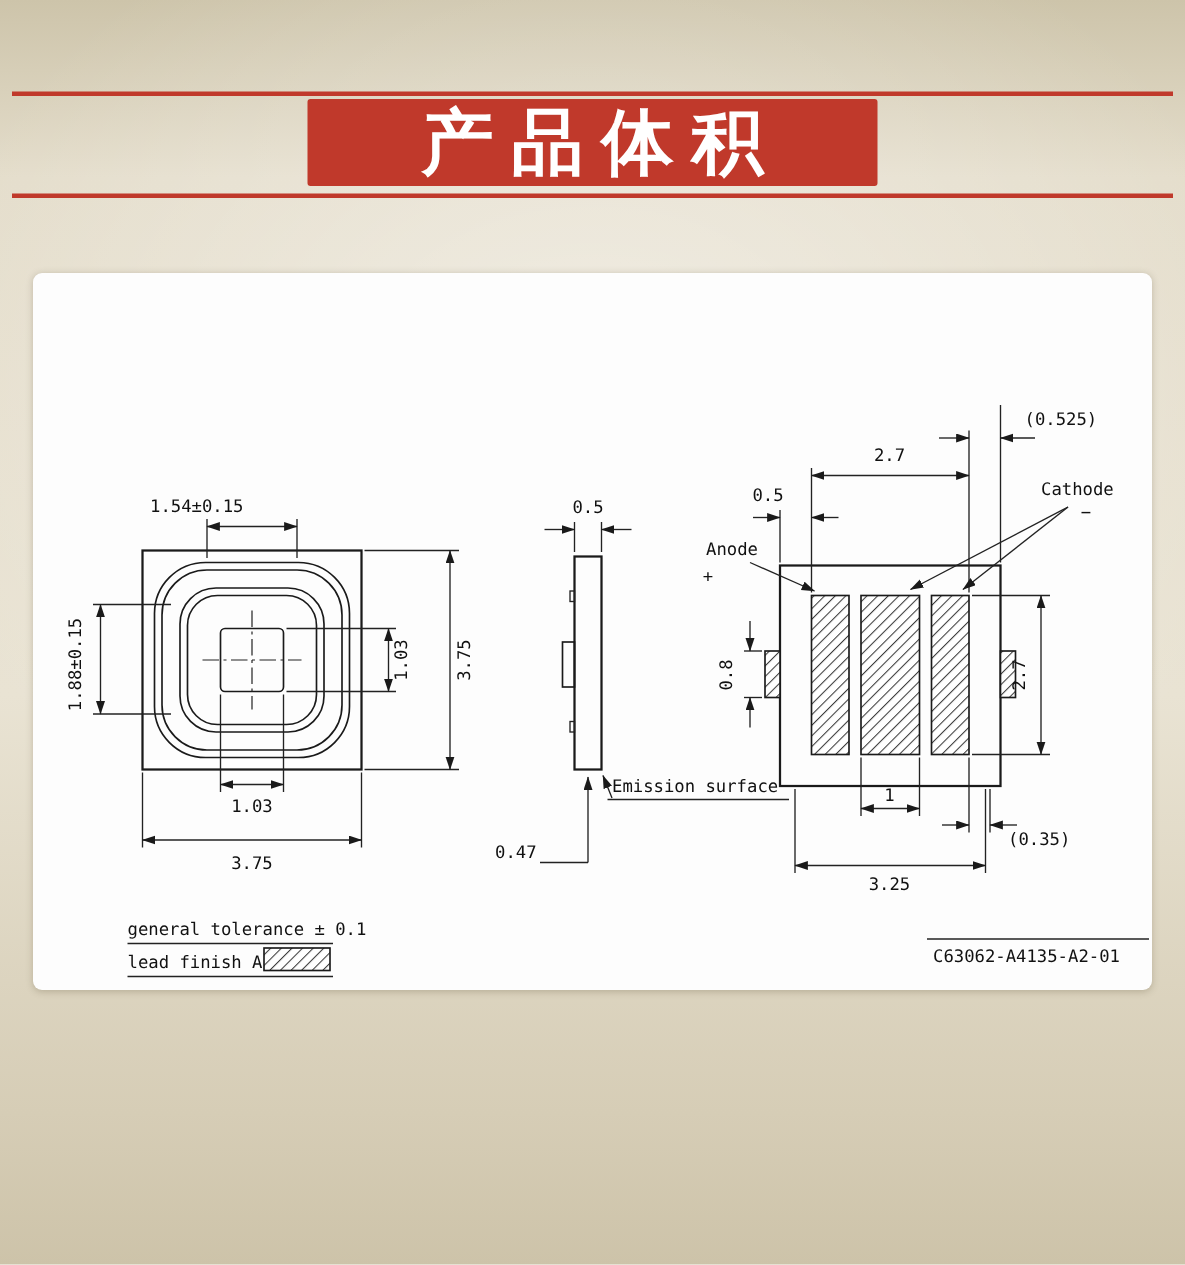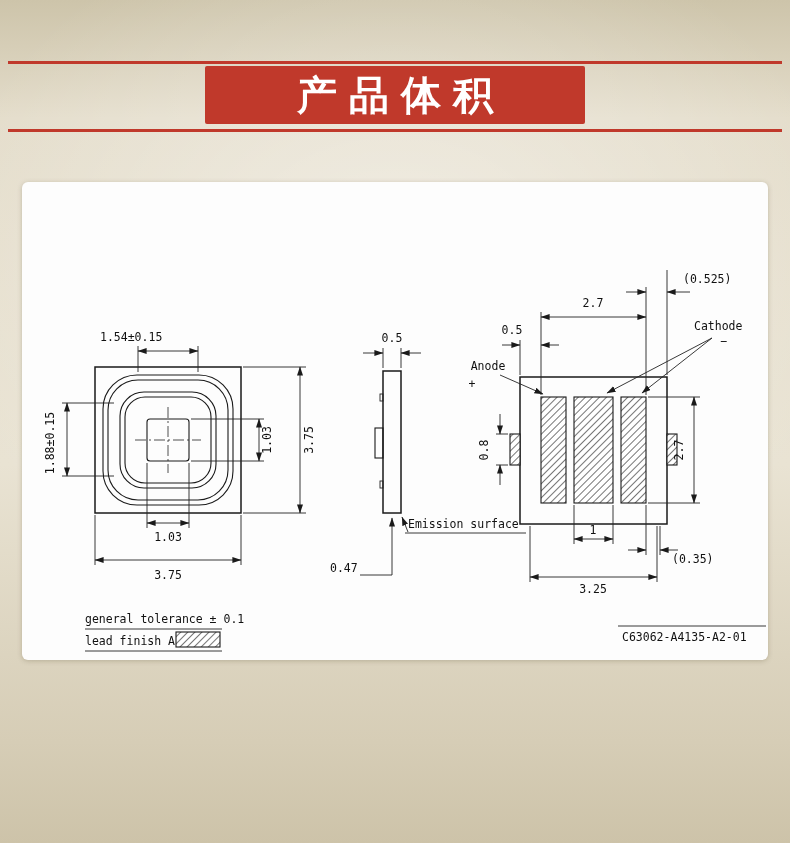--- a/index.html
+++ b/index.html
@@ -12,21 +12,21 @@
   }
   .rule{position:absolute;left:8px;width:774px;height:3px;background:var(--accent,#c0392b);}
   .rule-top{top:61px;}
   .rule-bottom{top:129px;}
   .banner-box{
     position:absolute;left:205px;top:66px;width:380px;height:58px;
     background:var(--accent,#c0392b);display:flex;align-items:center;justify-content:center;
     border-radius:2px;
   }
   .banner-box span{
-    color:#ffffff;font-size:40px;font-weight:bold;letter-spacing:12px;text-indent:12px;
+    color:#ffffff;font-size:48px;font-weight:bold;letter-spacing:12px;text-indent:12px;
     font-family:"DejaVu Sans",sans-serif;
   }
   .panel{
     position:absolute;left:22px;top:182px;width:746px;height:478px;
     background:#fdfdfd;border-radius:6px;
     box-shadow:0 1px 5px rgba(90,80,50,0.28);
   }
   .panel svg{position:absolute;left:0;top:0;}
   
   .ol{fill:none;stroke:#1a1a1a;stroke-width:1.5;}

